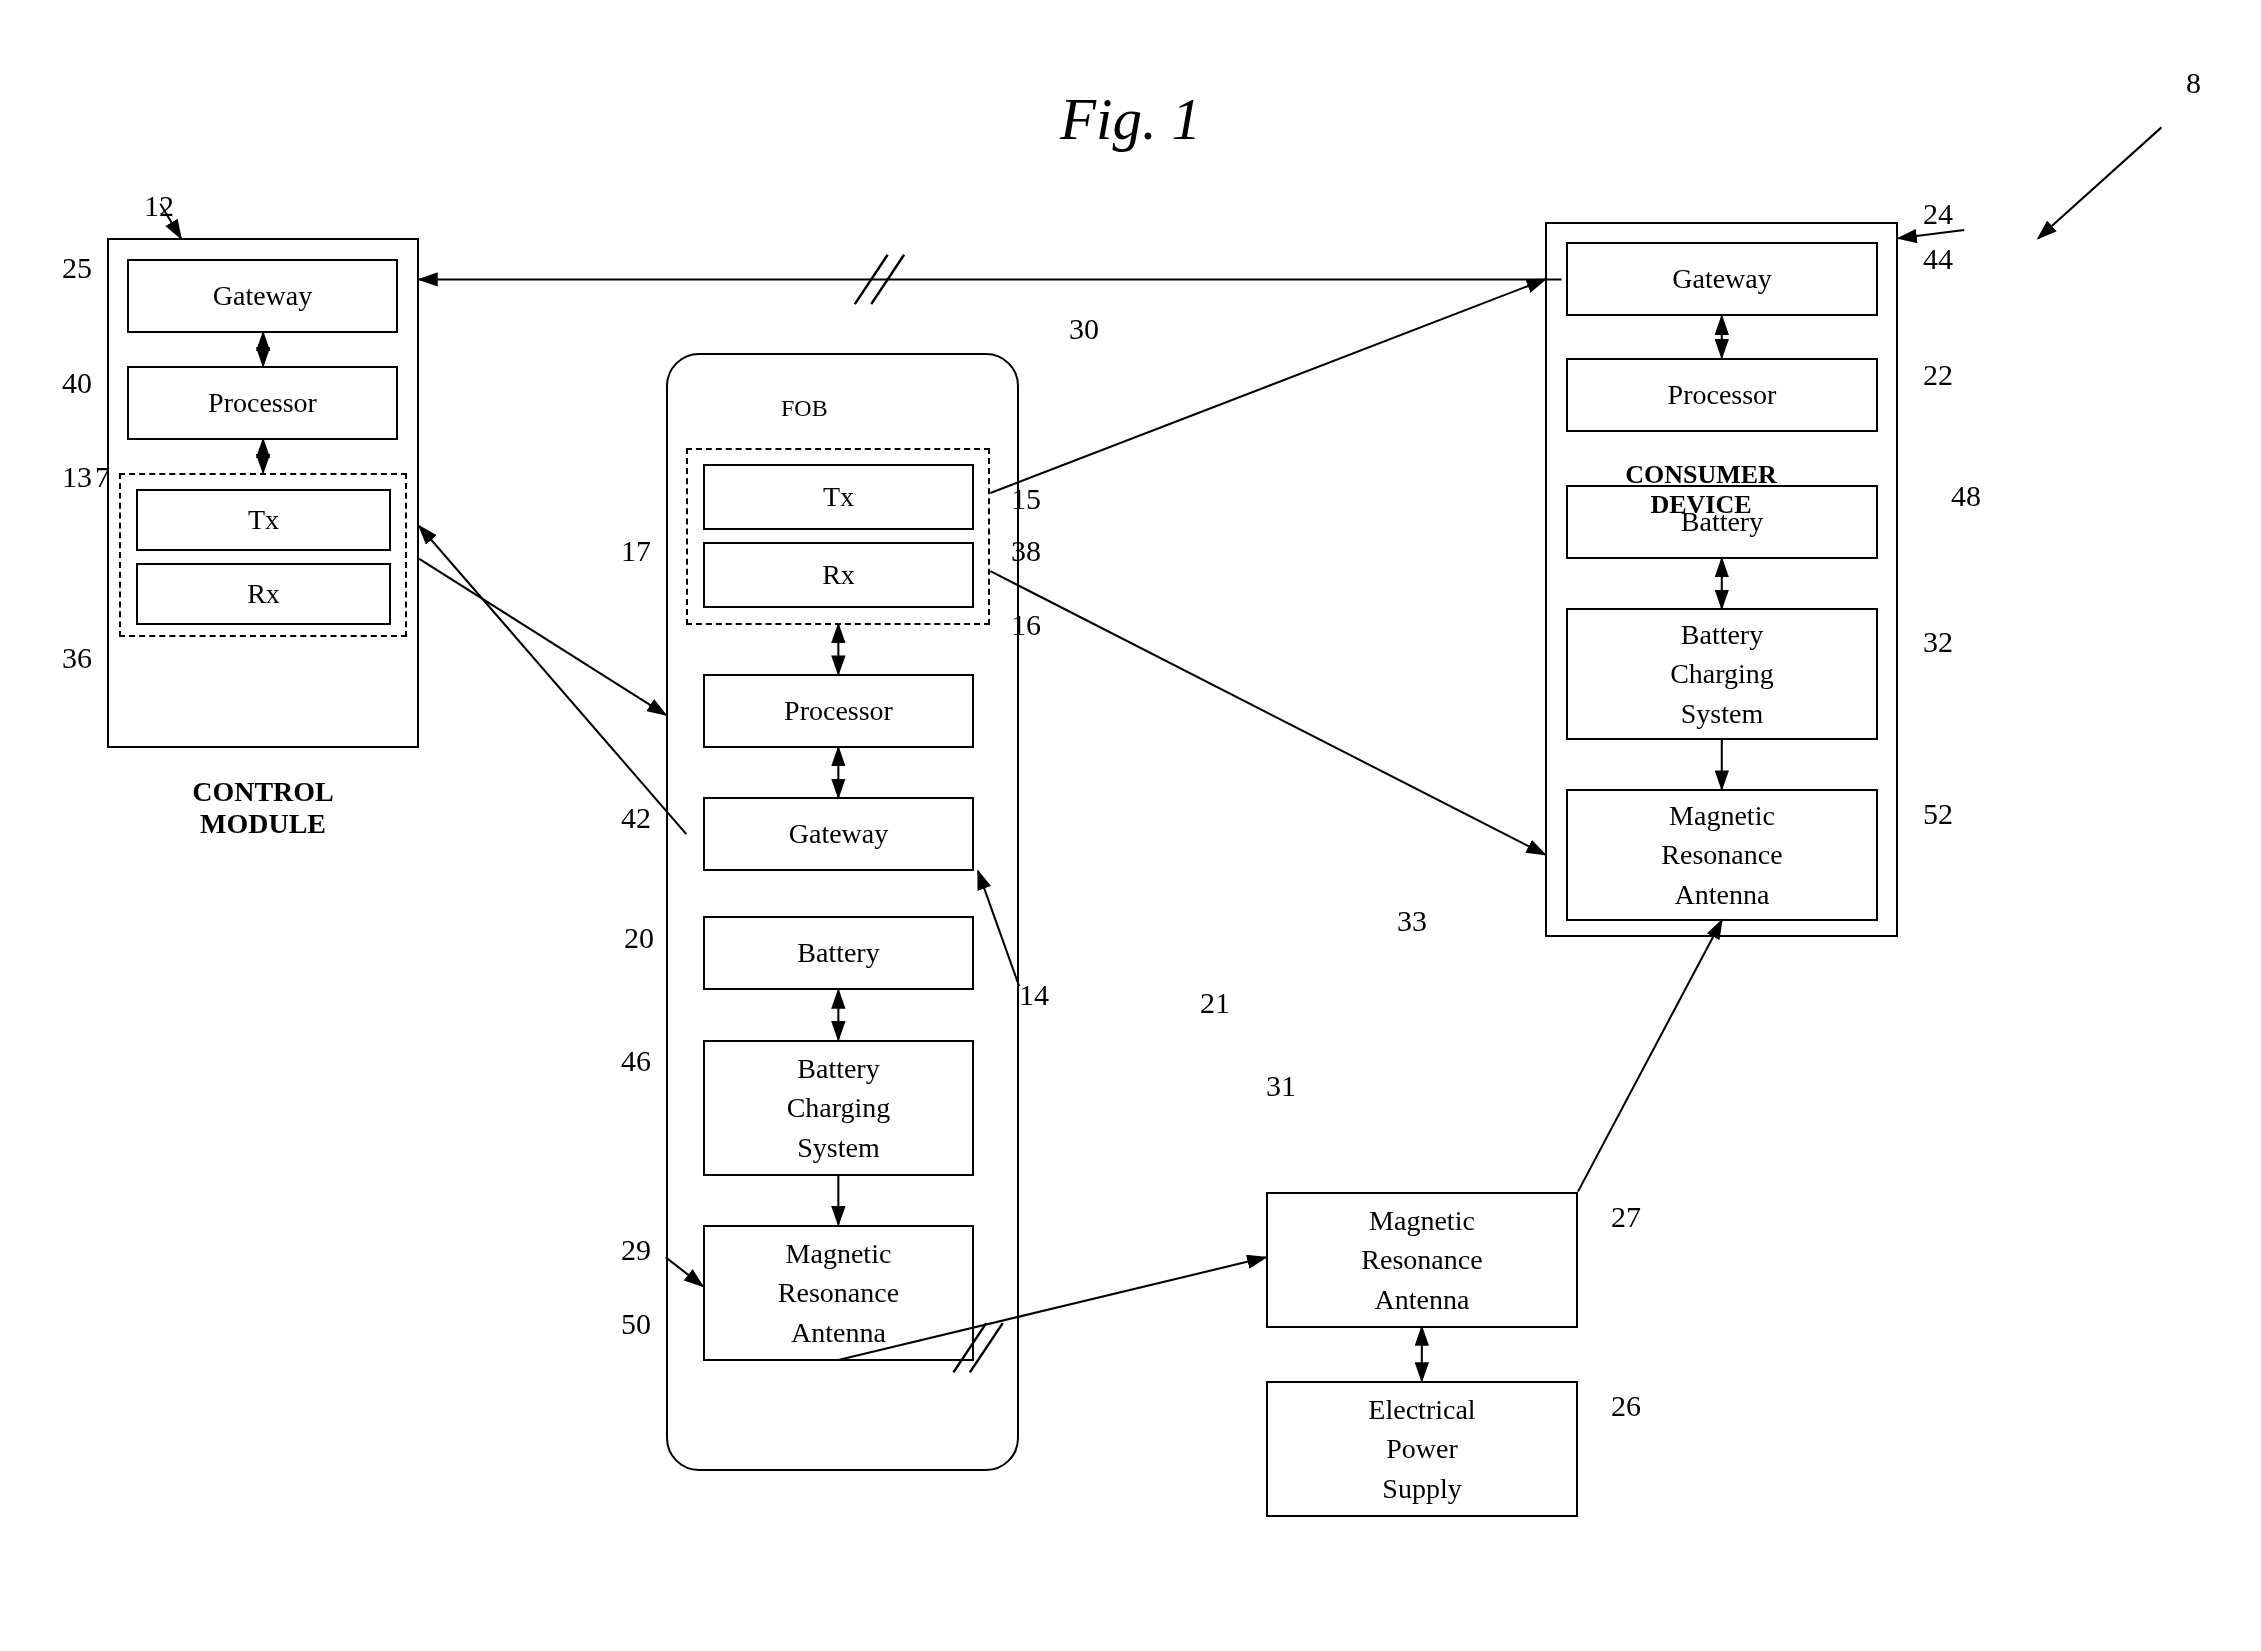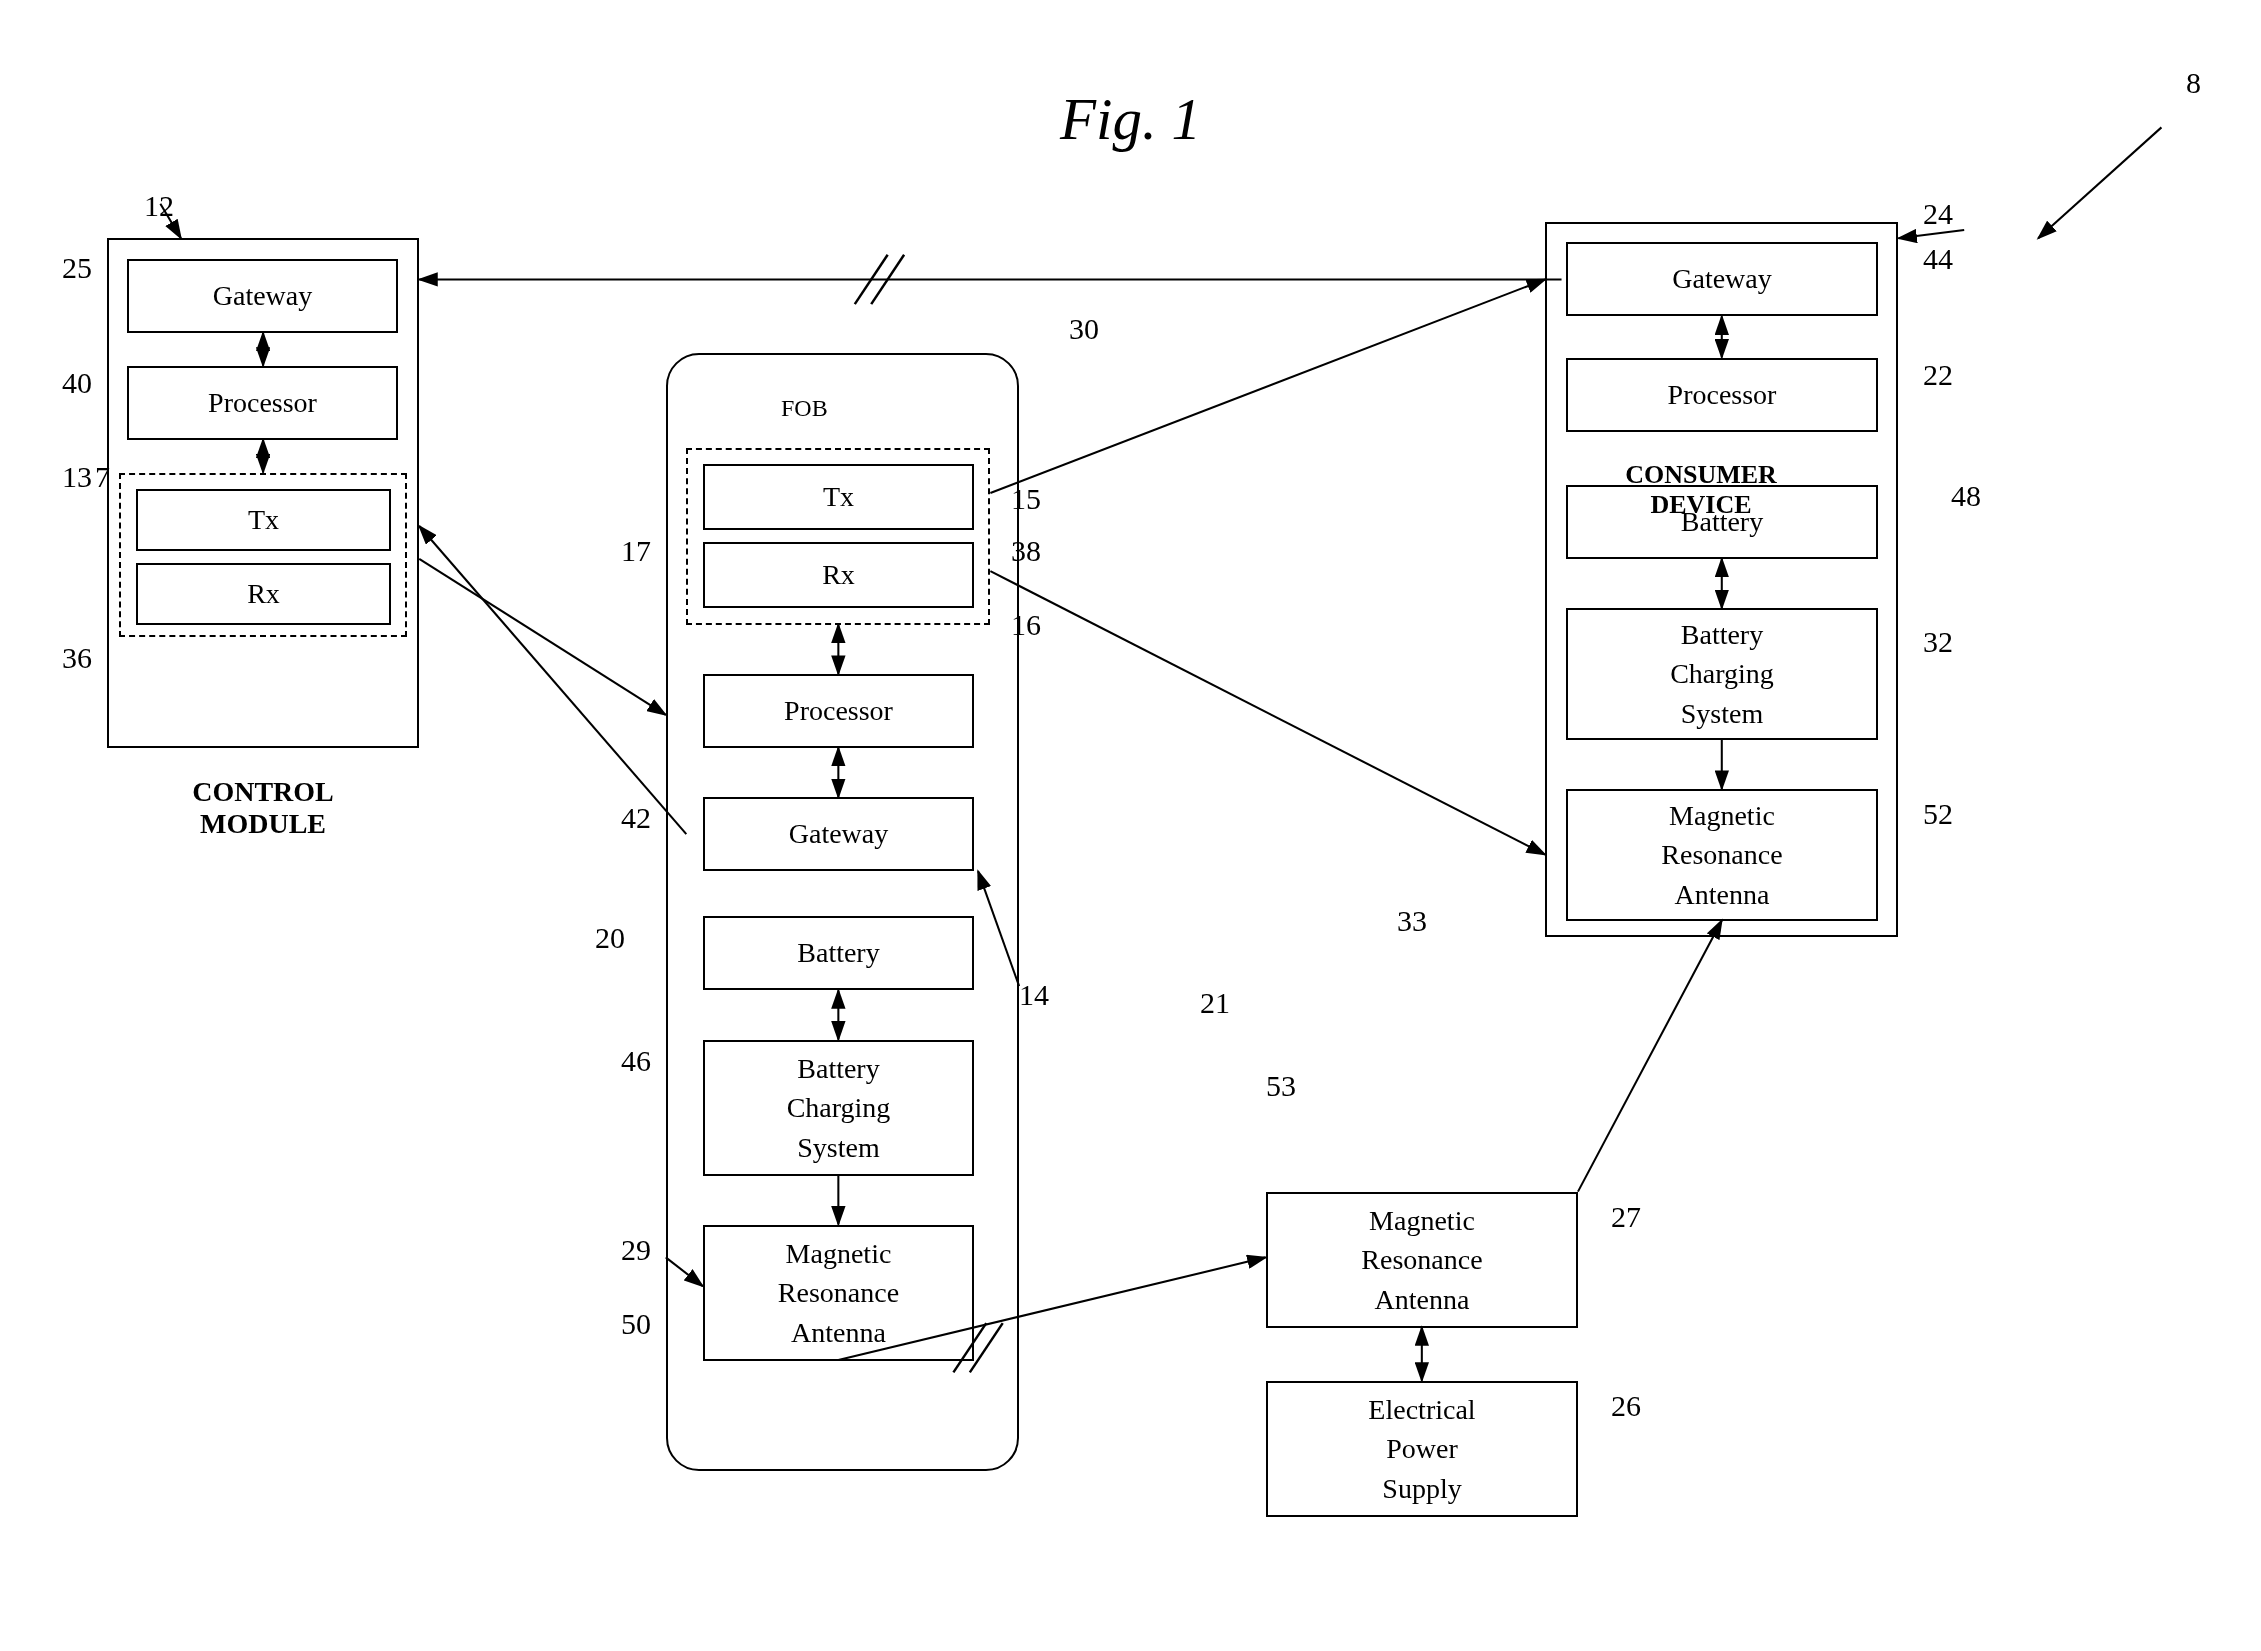--- a/index.html
+++ b/index.html
@@ -145,21 +145,21 @@
 </div>
 
 <div class="box" style="left:703px; top:1225px; width:271px; height:136px;">
   <span style="text-align:center; line-height:1.4;">Magnetic<br>Resonance<br>Antenna</span>
 </div>
 
 <div class="ref-num" style="top:482px; left:1011px;">15</div>
 <div class="ref-num" style="top:534px; left:1011px;">38</div>
 <div class="ref-num" style="top:608px; left:1011px;">16</div>
 <div class="ref-num" style="top:801px; left:621px;">42</div>
-<div class="ref-num" style="top:921px; left:595px;text-align:center;">20</div>
+<div class="ref-num" style="top:921px; left:624px;text-align:center;">20</div>
 <div class="ref-num" style="top:1044px; left:621px;">46</div>
 <div class="ref-num" style="top:1233px; left:621px;">29</div>
 <div class="ref-num" style="top:1307px; left:621px;">50</div>
 <div class="ref-num" style="top:978px; left:1019px;">14</div>
 <div class="ref-num" style="top:534px; left:621px;">17</div>
 
 <div class="outer-box" style="left:1545px; top:222px; width:353px; height:715px;"></div>
 
 <div class="box" style="left:1566px; top:242px; width:312px; height:74px;">
   <span>Gateway</span>
@@ -191,21 +191,21 @@
 <div class="ref-num" style="top:797px; left:1923px;">52</div>
 
 <div class="box" style="left:1266px; top:1192px; width:312px; height:136px;">
   <span style="text-align:center; line-height:1.4;">Magnetic<br>Resonance<br>Antenna</span>
 </div>
 
 <div class="box" style="left:1266px; top:1381px; width:312px; height:136px;font-family:Liberation Serif, serif;">
   <span style="text-align:center; line-height:1.4;">Electrical<br>Power<br>Supply</span>
 </div>
 
-<div class="ref-num" style="top:1069px; left:1266px;">53</div>
+<div class="ref-num" style="top:1069px; left:1266px;">31</div>
 <div class="ref-num" style="top:1200px; left:1611px;">27</div>
 <div class="ref-num" style="top:1389px; left:1611px;">26</div>
 
 <div class="ref-num" style="top:312px; left:1069px;">30</div>
 <div class="ref-num" style="top:986px; left:1200px;">21</div>
 <div class="ref-num" style="top:904px; left:1397px;">33</div>
 
 <svg class="arrows" viewBox="0 0 2751 2009" width="2261" height="1651">
   <defs>
     <marker id="arrowhead" markerWidth="10" markerHeight="7" refX="9" refY="3.5" orient="auto">

